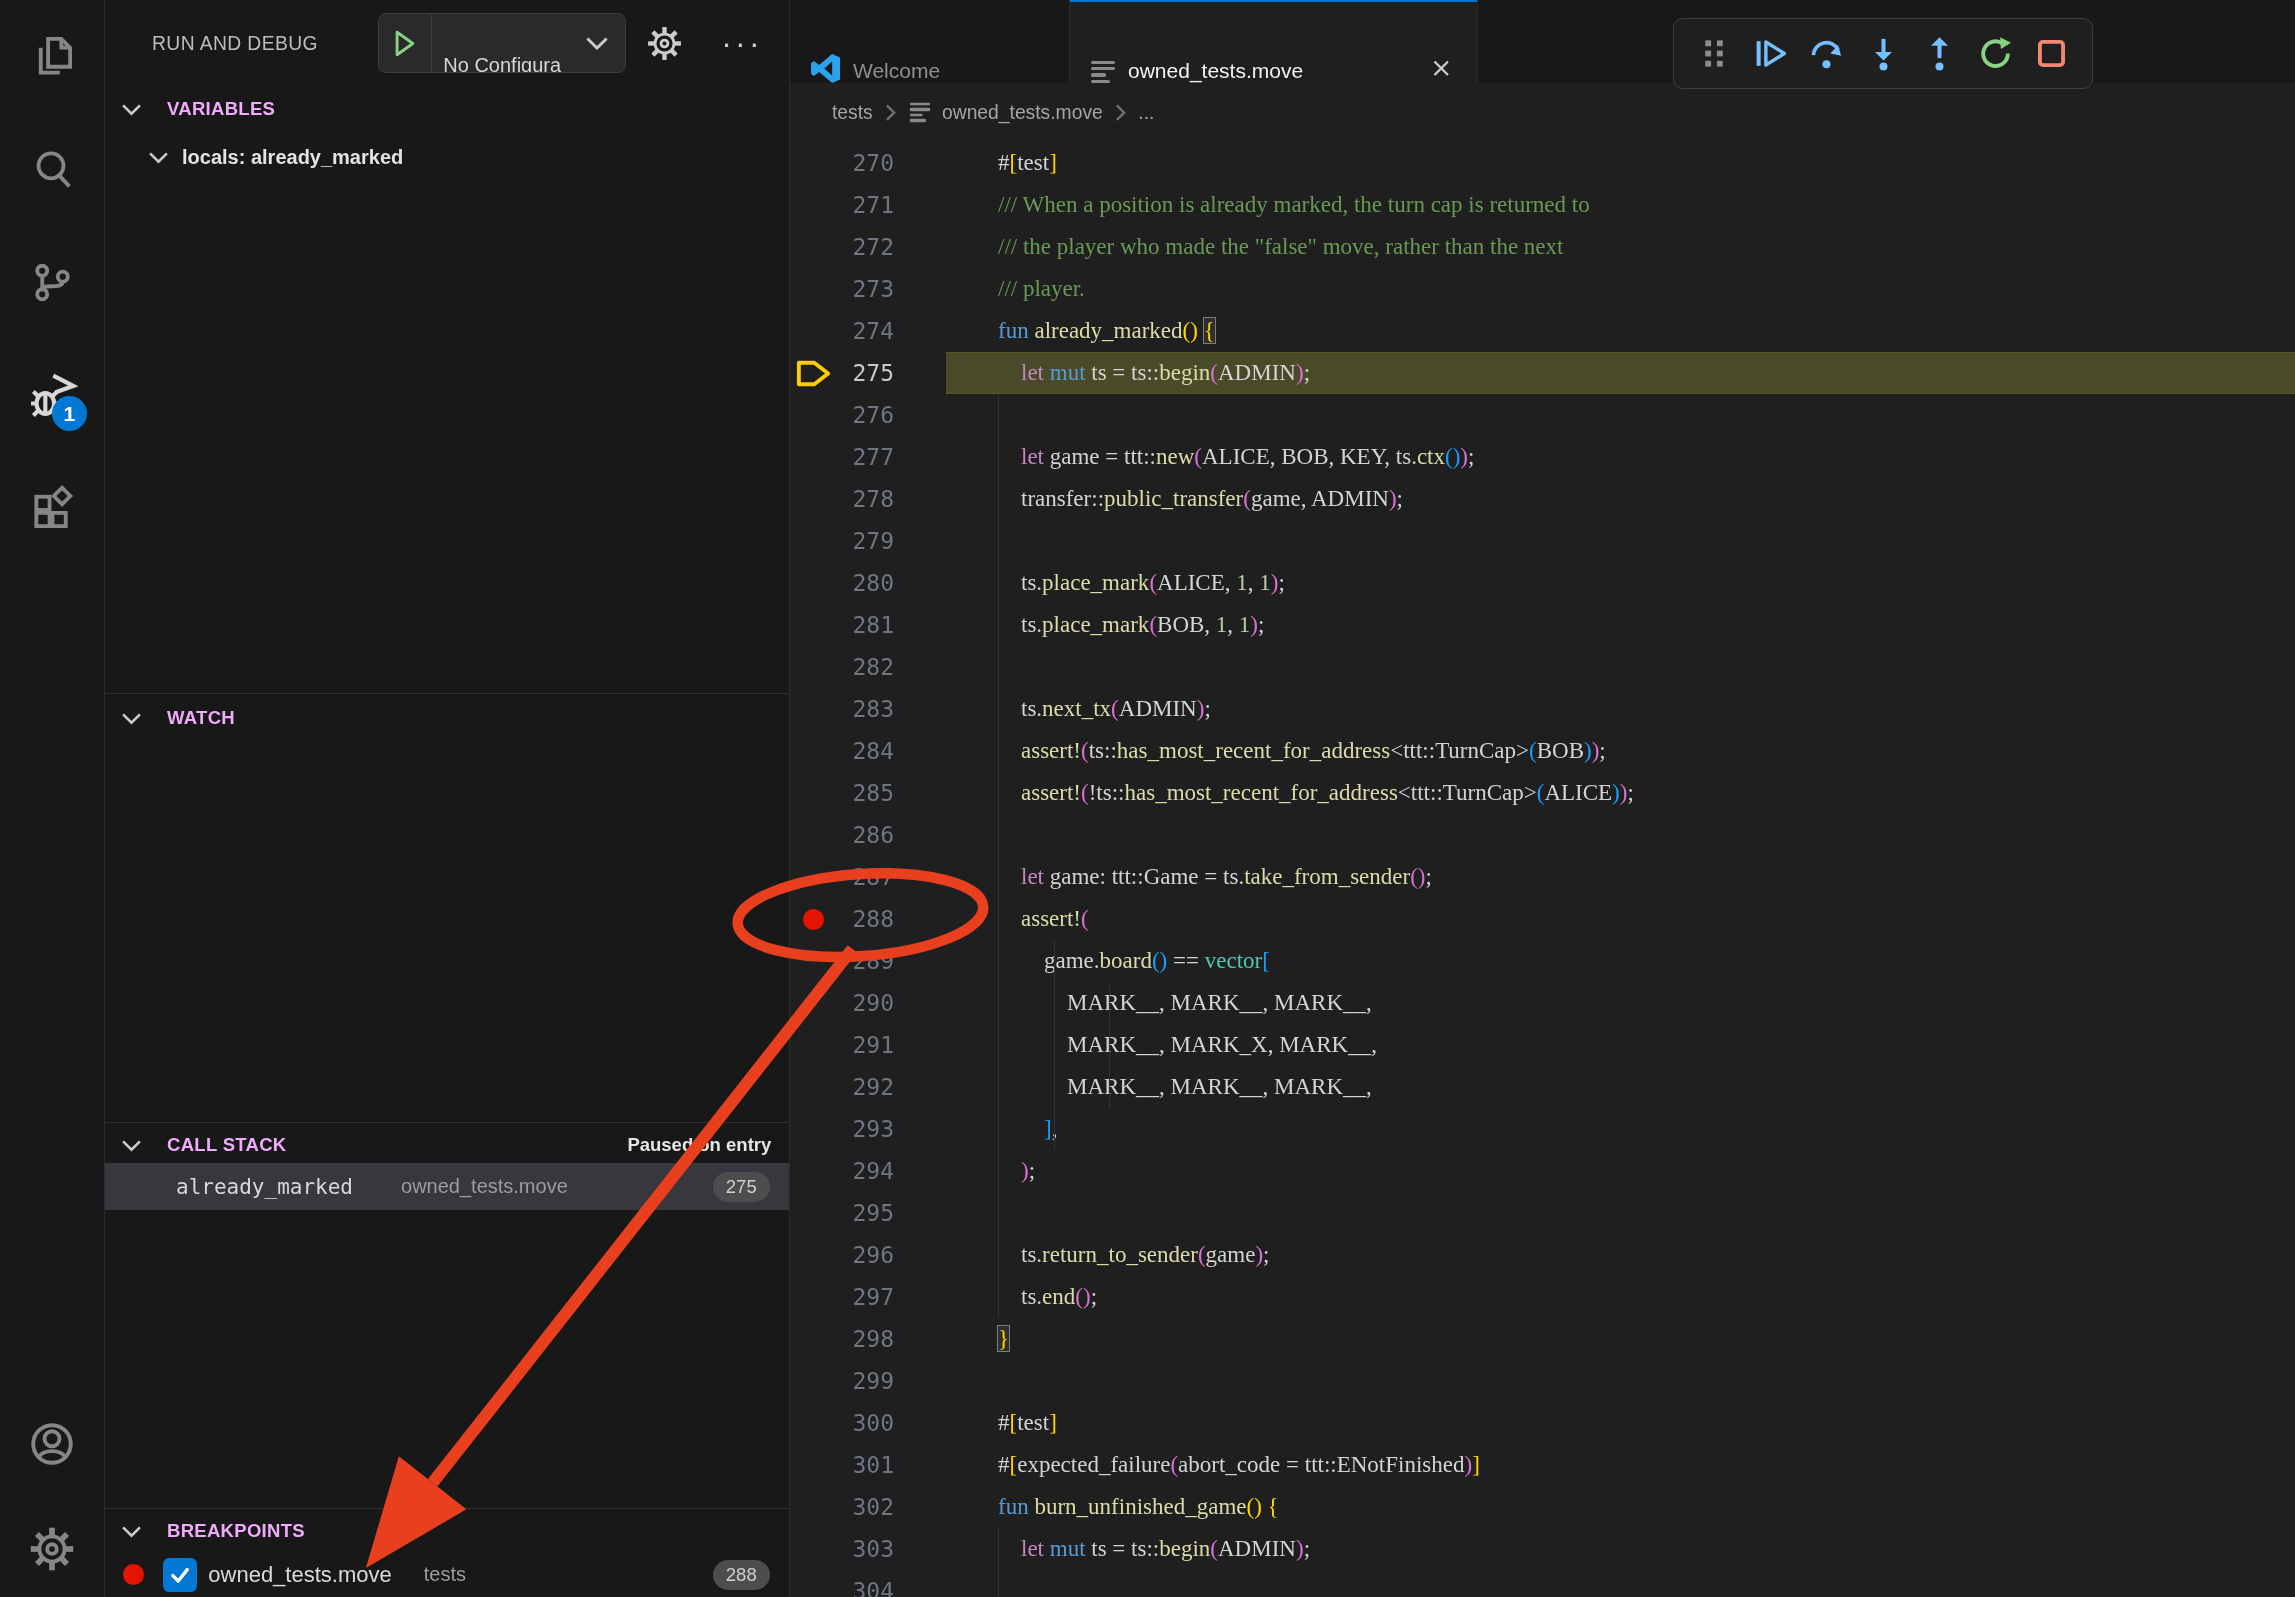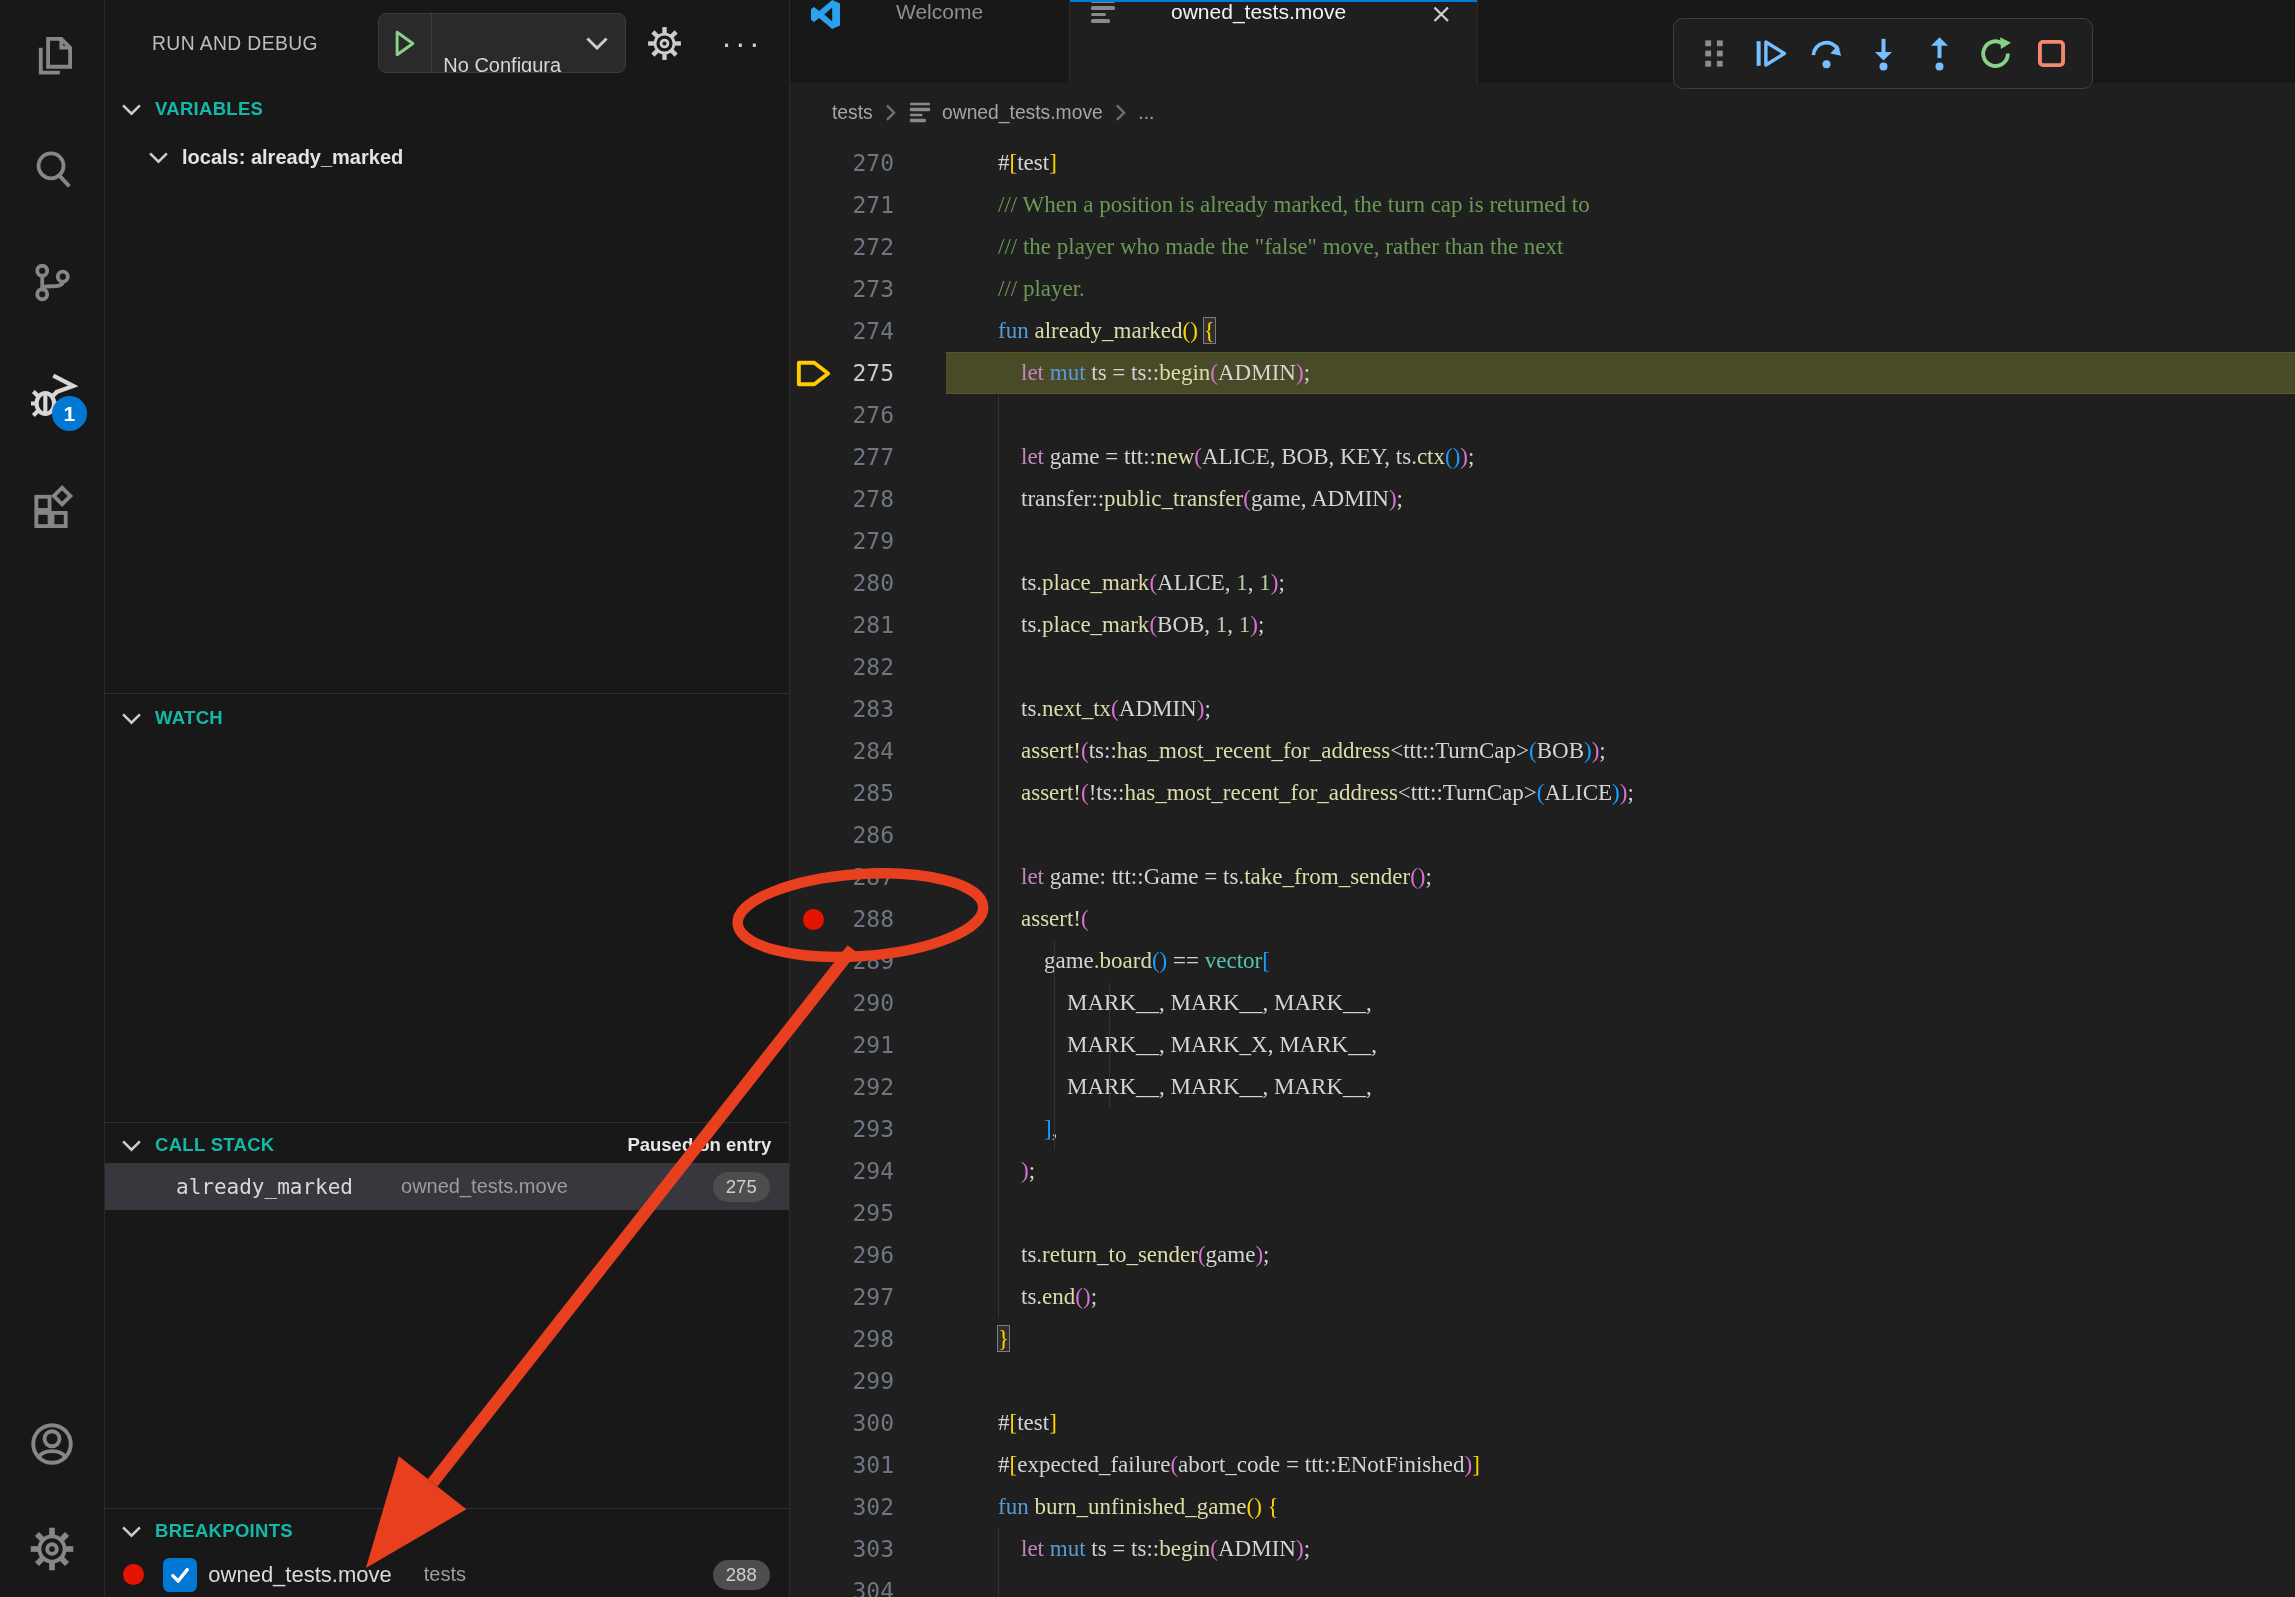--- a/index.html
+++ b/index.html
@@ -27,21 +27,21 @@
   #config-dd .play { width:53px; height:100%; display:flex; align-items:center; justify-content:center;
     border-right:0.8px solid #3c3c3c; flex:none; }
   #config-dd .lbl { font-size:20px; color:#d6d6d6; margin-left:11.3px; white-space:nowrap; overflow:hidden; width:150px; flex:none;margin-top:44px; }
   #config-dd .chev { margin-left:-8px; }
   .sb-gear { position:absolute; left:534px; top:17.7px; width:51px; height:51px; display:flex; align-items:center; justify-content:center; }
   .sb-dots { position:absolute; left:605px; top:17.7px; width:64px; height:51px; display:flex; align-items:center; justify-content:center;
     color:#cccccc; font-size:32px; letter-spacing:3.2px; }
 
   .section-h { position:absolute; left:0; right:0; height:42px; display:flex; align-items:center; }
   .section-h .chev { margin-left:16px; }
-  .section-h .sh-label { margin-left:13px; font-size:18.5px; font-weight:700; color:#14b8a6; letter-spacing:0.3px; }
+  .section-h .sh-label { margin-left:25px; font-size:18.5px; font-weight:700; color:#f0abfc; letter-spacing:0.3px; }
   .sh-right { margin-left:auto; margin-right:17.7px; font-size:18.5px; font-weight:700; color:#e6e6e6; }
   .divider { position:absolute; left:0; right:0; height:0.8px; background:#2f2f2f; }
 
   #locals-row { position:absolute; top:135px; left:0; right:0; height:45px; display:flex; align-items:center; }
   #locals-row .chev { margin-left:43px; }
   #locals-row .lr-label { margin-left:13px; font-size:20px; font-weight:700; color:#e3e3e3; }
 
   #callstack-row { position:absolute; top:1163px; left:0; right:0; height:47px; background:#37373d;
     display:flex; align-items:center; }
   #cs-fn { margin-left:71px; font-family:"DejaVu Sans Mono", monospace; font-size:21px; color:#d8d8d8; }
@@ -53,22 +53,22 @@
   .bp-dot { width:21px; height:21px; border-radius:50%; background:#e51400; flex:none; }
   #bp-row .bp-dot { margin-left:17.7px; }
   #bp-check { margin-left:19.3px; width:34px; height:34px; background:#0078d4; border-radius:6.4px;
     display:flex; align-items:center; justify-content:center; flex:none; }
   #bp-file { margin-left:11.3px; font-size:22px; color:#dadada; }
   #bp-dir { margin-left:32px; font-size:20px; color:#9d9d9d; }
 
   
   #editor { flex:1; display:flex; flex-direction:column; background:#1f1f1f; position:relative; min-width:0; }
   #tabbar { height:83px; background:#181818; display:flex; flex:none; }
-  .tab { height:83px; display:flex; align-items:flex-start; padding:0 21px; border-right:0.8px solid #2b2b2b;
-    position:relative; flex:none;gap:43px; }
+  .tab { height:83px; display:flex; align-items:flex-end; padding:0 21px; border-right:0.8px solid #2b2b2b;
+    position:relative; flex:none; }
   .tab .tab-label { font-size:21px; margin-left:13px; white-space:nowrap; }
   #tab-welcome { width:280px; background:#181818; }
   #tab-welcome .tab-label { color:#8f8f8f; }
   #tab-owned { width:408px; background:#1f1f1f; }
   #tab-owned::before { content:""; position:absolute; top:0; left:0; right:0; height:2.4px; background:#0078d4; }
   #tab-owned .tab-label { color:#f2f2f2; }
   .tab-close { margin-left:auto; width:29px; height:29px; display:flex; align-items:center; justify-content:center; }
   .file-lines-icon { width:24px; height:22.5px; display:flex; flex-direction:column; justify-content:space-between; flex:none; }
   .file-lines-icon i { display:block; height:3.2px; background:#8a8a8a; border-radius:1.6px; }
   .file-lines-icon i:nth-child(1){ width:24px; } .file-lines-icon i:nth-child(2){ width:24px; }

